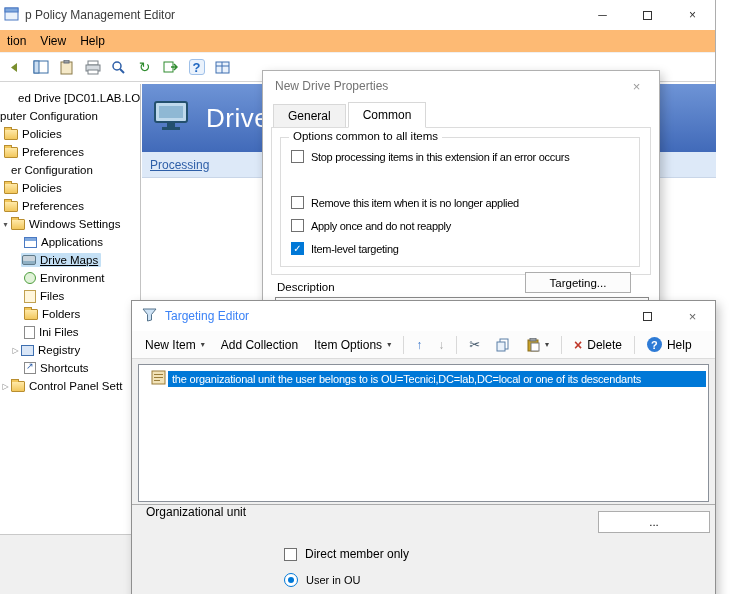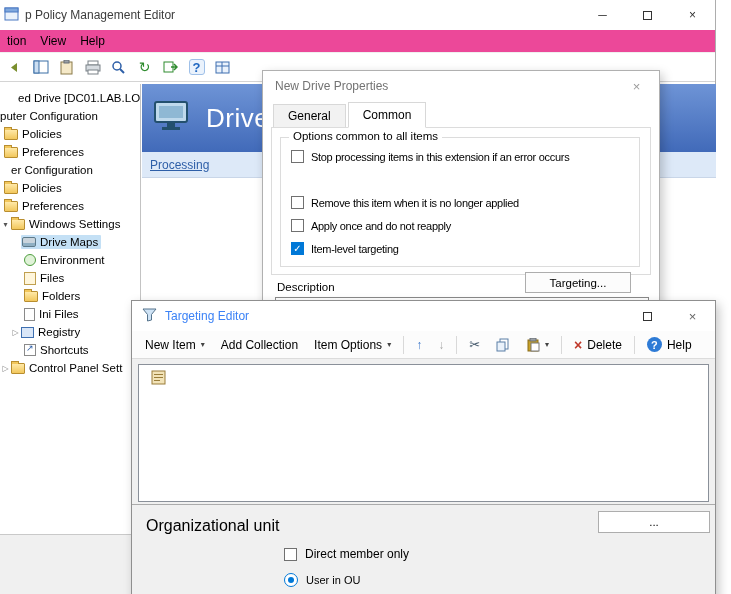--- a/index.html
+++ b/index.html
@@ -6,34 +6,34 @@
   html,body { width:731px; height:594px; overflow:hidden; }
   body { position:relative; font-family:"Liberation Sans", sans-serif; font-size:12px; color:#000; background:#fff; }
 
   
   #main-window { position:absolute; left:0; top:0; width:716px; height:594px; background:#fff; border-right:1px solid #ADADAD; }
   .titlebar { height:30px; display:flex; align-items:center; padding-left:4px; background:#fff; }
   .titlebar .caption { color:#3c3c3c; margin-left:6px; font-size:12px; white-space:nowrap; }
   .winbtns { margin-left:auto; display:flex; height:100%; }
   .winbtn { width:45px; height:100%; display:flex; align-items:center; justify-content:center; color:#333; font-size:12px; }
   .maxbox { width:9px; height:9px; border:1px solid #333; display:inline-block; }
-  .menubar { height:23px; display:flex; align-items:center; background:#ec4899; border-bottom:1px solid #F0F0F0; }
+  .menubar { height:23px; display:flex; align-items:center; background:#fdba74; border-bottom:1px solid #F0F0F0; }
   .menuitem { padding:0 7px; height:100%; display:flex; align-items:center; }
   .toolbar { height:29px; display:flex; align-items:center; background:#fff; border-bottom:1px solid #D4D4D4; padding-left:3px; gap:3px; }
   .tbtn { width:23px; height:23px; display:flex; align-items:center; justify-content:center; }
   .g-green { color:#2E8B2E; font-size:14px; }
   .g-help { color:#1F66C0; font-weight:bold; font-size:13px; border:1px solid #9FC0E8; border-radius:3px; width:16px; height:16px; display:flex; align-items:center; justify-content:center; background:#EAF2FC; }
 
   
   .tree { position:absolute; left:0; top:84px; width:141px; height:450px; background:#fff; border-right:1px solid #C3C3C3; padding-top:5px; overflow:hidden; }
   .trow { height:18px; display:flex; align-items:center; white-space:nowrap; font-size:11.5px; }
   .tlabel { margin-left:4px; }
   .arrow { width:11px; font-size:8px; color:#8a8a8a; display:inline-block; text-align:center; flex:none; }
   .arrow.exp { color:#555; }
-  .tsel { display:flex; align-items:center; background:#C4E0F5; padding:1px 3px 1px 1px; border-radius:1px; }
+  .tsel { display:flex; align-items:center; background:#C4E0F5; padding:1px 3px 1px 1px; border-radius:1px;text-decoration:underline; }
   .i { display:inline-block; flex:none; }
   .i-folder { width:14px; height:11px; background:linear-gradient(#FFE9A8,#F2C75C); border:1px solid #B98E2F; border-radius:1px; position:relative; }
   .i-folder::before { content:""; position:absolute; top:-3px; left:-1px; width:6px; height:2px; background:#F2C75C; border:1px solid #B98E2F; border-bottom:none; }
   .i-app { width:13px; height:11px; background:#fff; border:1px solid #4A79C2; box-shadow: inset 0 3px 0 #7FA8DE; }
   .i-drive { width:14px; height:10px; background:#C9D4DC; border:1px solid #5E7A8A; border-radius:2px; box-shadow: inset 0 -3px 0 #8FB0C4; }
   .i-env { width:12px; height:12px; background:#E0F2D8; border:1px solid #4F9E3F; border-radius:50%; }
   .i-files { width:12px; height:13px; background:#FFF6DC; border:1px solid #C0A050; }
   .i-doc { width:11px; height:13px; background:#fff; border:1px solid #8A8A8A; }
   .i-registry { width:13px; height:11px; background:#D9E6F7; border:1px solid #3E6FB0; }
   .i-shortcut { width:12px; height:12px; background:#fff; border:1px solid #8A8A8A; position:relative; }
@@ -88,21 +88,21 @@
   .down-off { color:#ABABAB; font-weight:bold; }
   .cut-g { color:#44586B; font-size:13px; }
   .del-x { color:#C0392B; font-weight:bold; font-size:14px; line-height:12px; }
   .help-badge { width:15px; height:15px; border-radius:50%; background:#2E7BD6; color:#fff; font-size:11px; font-weight:bold; display:flex; align-items:center; justify-content:center; }
   .tlist { position:absolute; left:6px; top:63px; width:571px; height:138px; background:#fff; border:1px solid #8A9099; overflow:hidden; }
   .litem { margin-top:5px; display:flex; align-items:center; padding-left:12px; }
   .licon { flex:none; margin-right:2px; }
   .ltext { flex:1; margin-right:2px; background:#0078D7; color:#fff; font-size:11px; letter-spacing:-0.2px; padding:2px 4px; white-space:nowrap; overflow:hidden; }
   .bsep { position:absolute; left:0; top:203px; width:100%; height:1px; background:#ABABAB; }
   .bpanel { position:absolute; left:0; top:204px; width:100%; height:126px; background:#F0F0F0; }
-  .ou-label { position:absolute; left:14px; top:12px; font-size:16px; }
+  .ou-label { position:absolute; left:14px; top:0; font-size:12px; }
   .ou-input { position:absolute; left:141px; top:6px; width:310px; height:22px; border:1px solid #7A7A7A; font-family:"Liberation Sans",sans-serif; font-size:12px; padding-left:5px; background:#fff; }
   .browse-btn { position:absolute; left:466px; top:6px; width:112px; height:22px; background:#fff; }
   .cbrow { position:absolute; left:152px; top:42px; display:flex; align-items:center; gap:8px; font-size:12px; }
   .rbrow { position:absolute; left:152px; top:68px; display:flex; align-items:center; gap:8px; font-size:11px; }
 </style>
 </head>
 <body>
 
 <div id="main-window">
 
@@ -204,20 +204,24 @@
       <span class="tlabel">Policies</span>
     </div>
     <div class="trow" style="padding-left:4px">
       <span class="i i-folder"></span>
       <span class="tlabel">Preferences</span>
     </div>
     <div class="trow" style="padding-left:0">
       <span class="arrow exp">▾</span>
       <span class="i i-folder"></span>
       <span class="tlabel">Windows Settings</span>
+    </div>
+    <div class="trow" style="padding-left:24px">
+      <span class="i i-app"></span>
+      <span class="tlabel">Applications</span>
     </div>
     <div class="trow" style="padding-left:21px">
       <span class="tsel">
         <span class="i i-drive"></span>
         <span class="tlabel">Drive Maps</span>
       </span>
     </div>
     <div class="trow" style="padding-left:24px">
       <span class="i i-env"></span>
       <span class="tlabel">Environment</span>
@@ -375,20 +379,21 @@
   <div class="tlist">
     <div class="litem">
       <span class="licon">
         <svg width="15" height="15">
             <rect x="1" y="1" width="13" height="13" fill="#F2E3B8" stroke="#9A7D3A"></rect>
             <line x1="3" y1="4.5" x2="12" y2="4.5" stroke="#9A7D3A"></line>
             <line x1="3" y1="7.5" x2="12" y2="7.5" stroke="#9A7D3A"></line>
             <line x1="3" y1="10.5" x2="9" y2="10.5" stroke="#9A7D3A"></line>
           </svg>
       </span>
+      <span class="ltext">the organizational unit the user belongs to is OU=Tecnici,DC=lab,DC=local or one of its descendants</span>
     </div>
   </div>
 
   <div class="bsep"></div>
   <div class="bpanel">
     <span class="ou-label">Organizational unit</span>
     <button class="btn browse-btn">...</button>
 
     <div class="cbrow">
       <span class="cb"></span>

